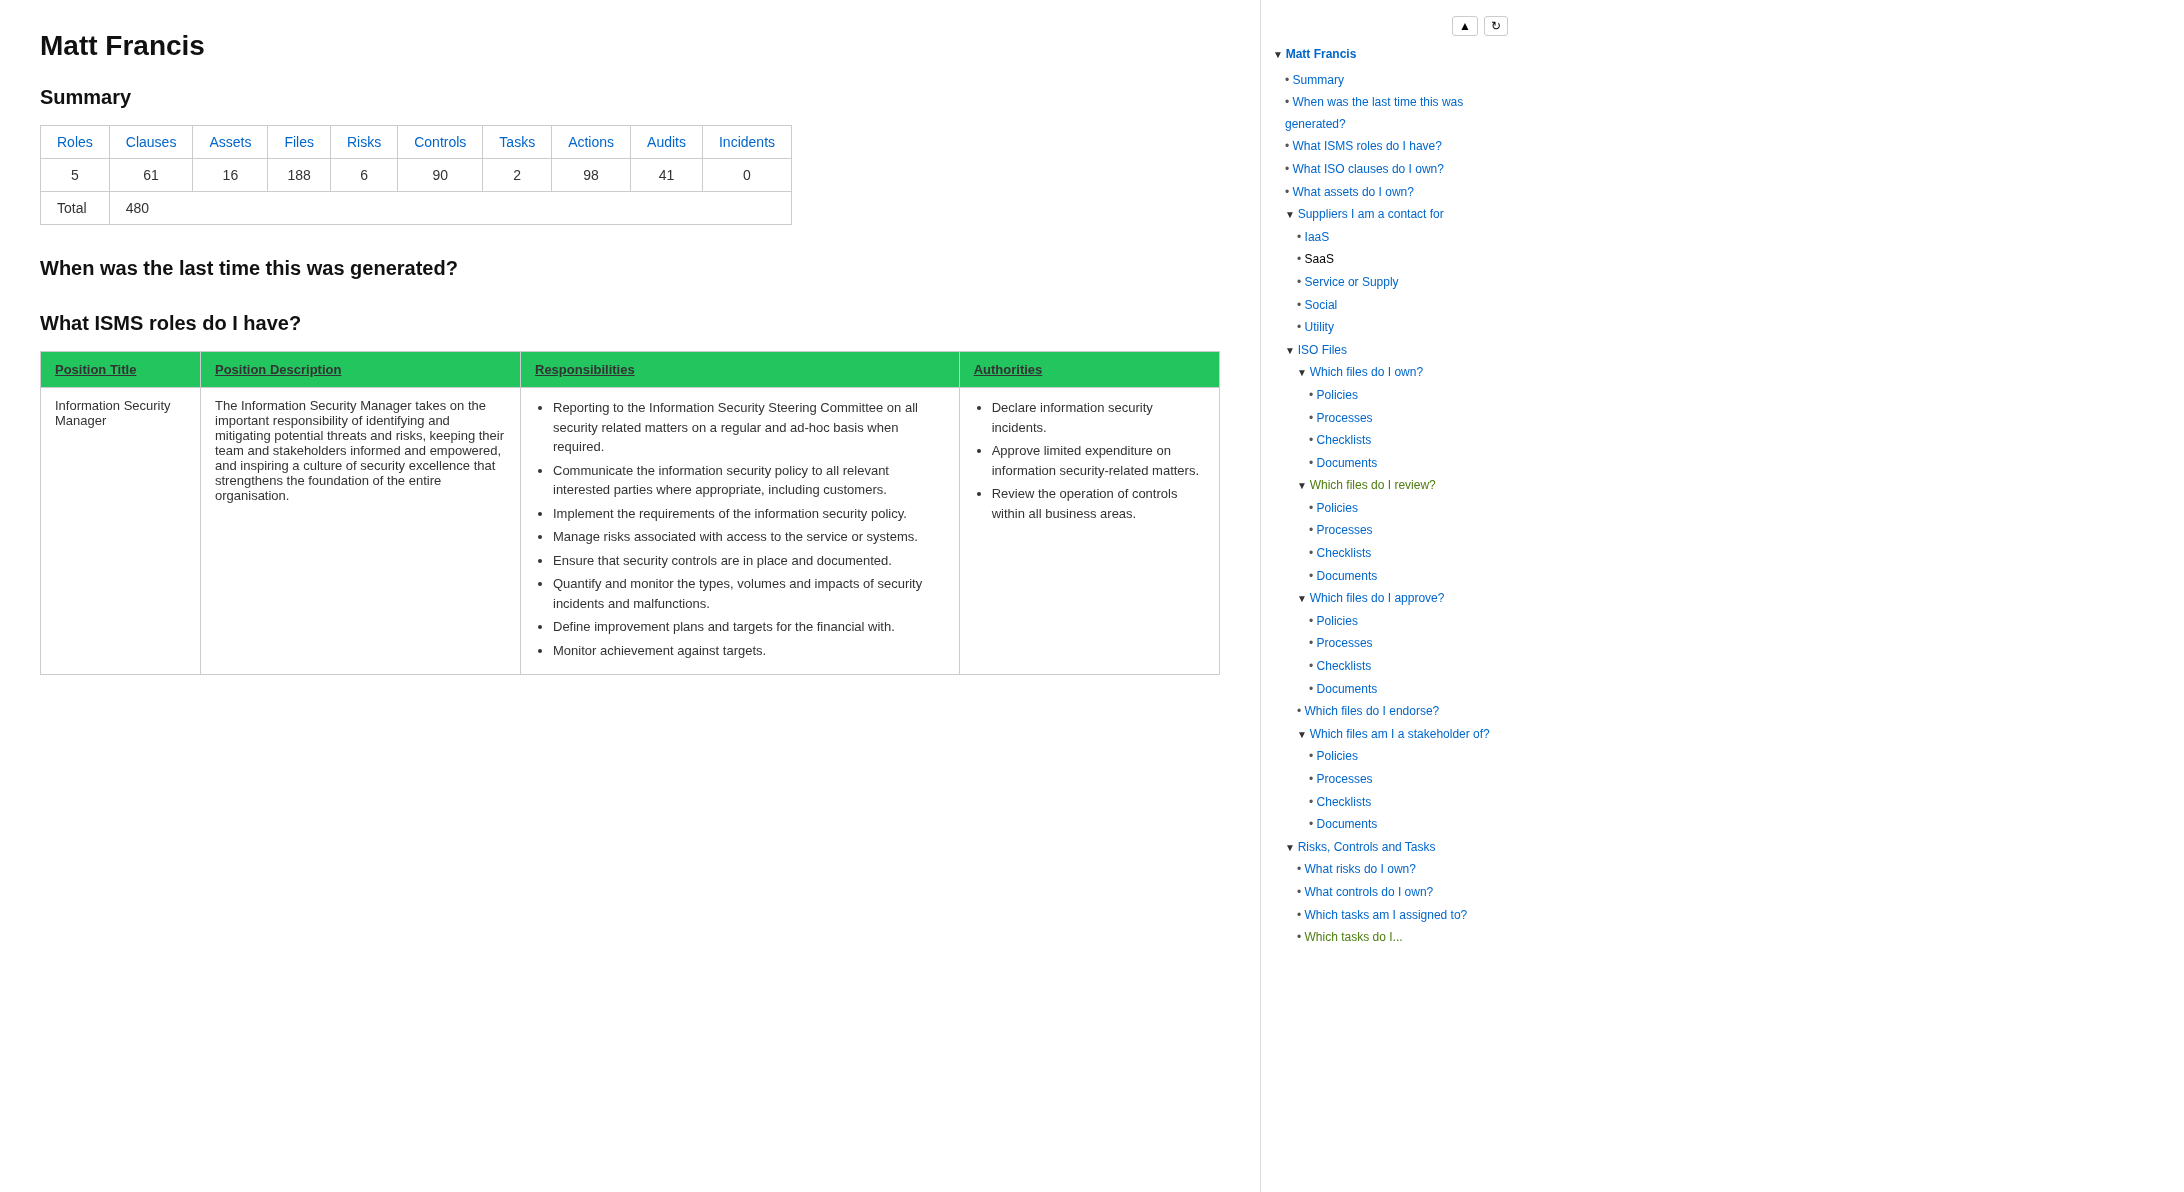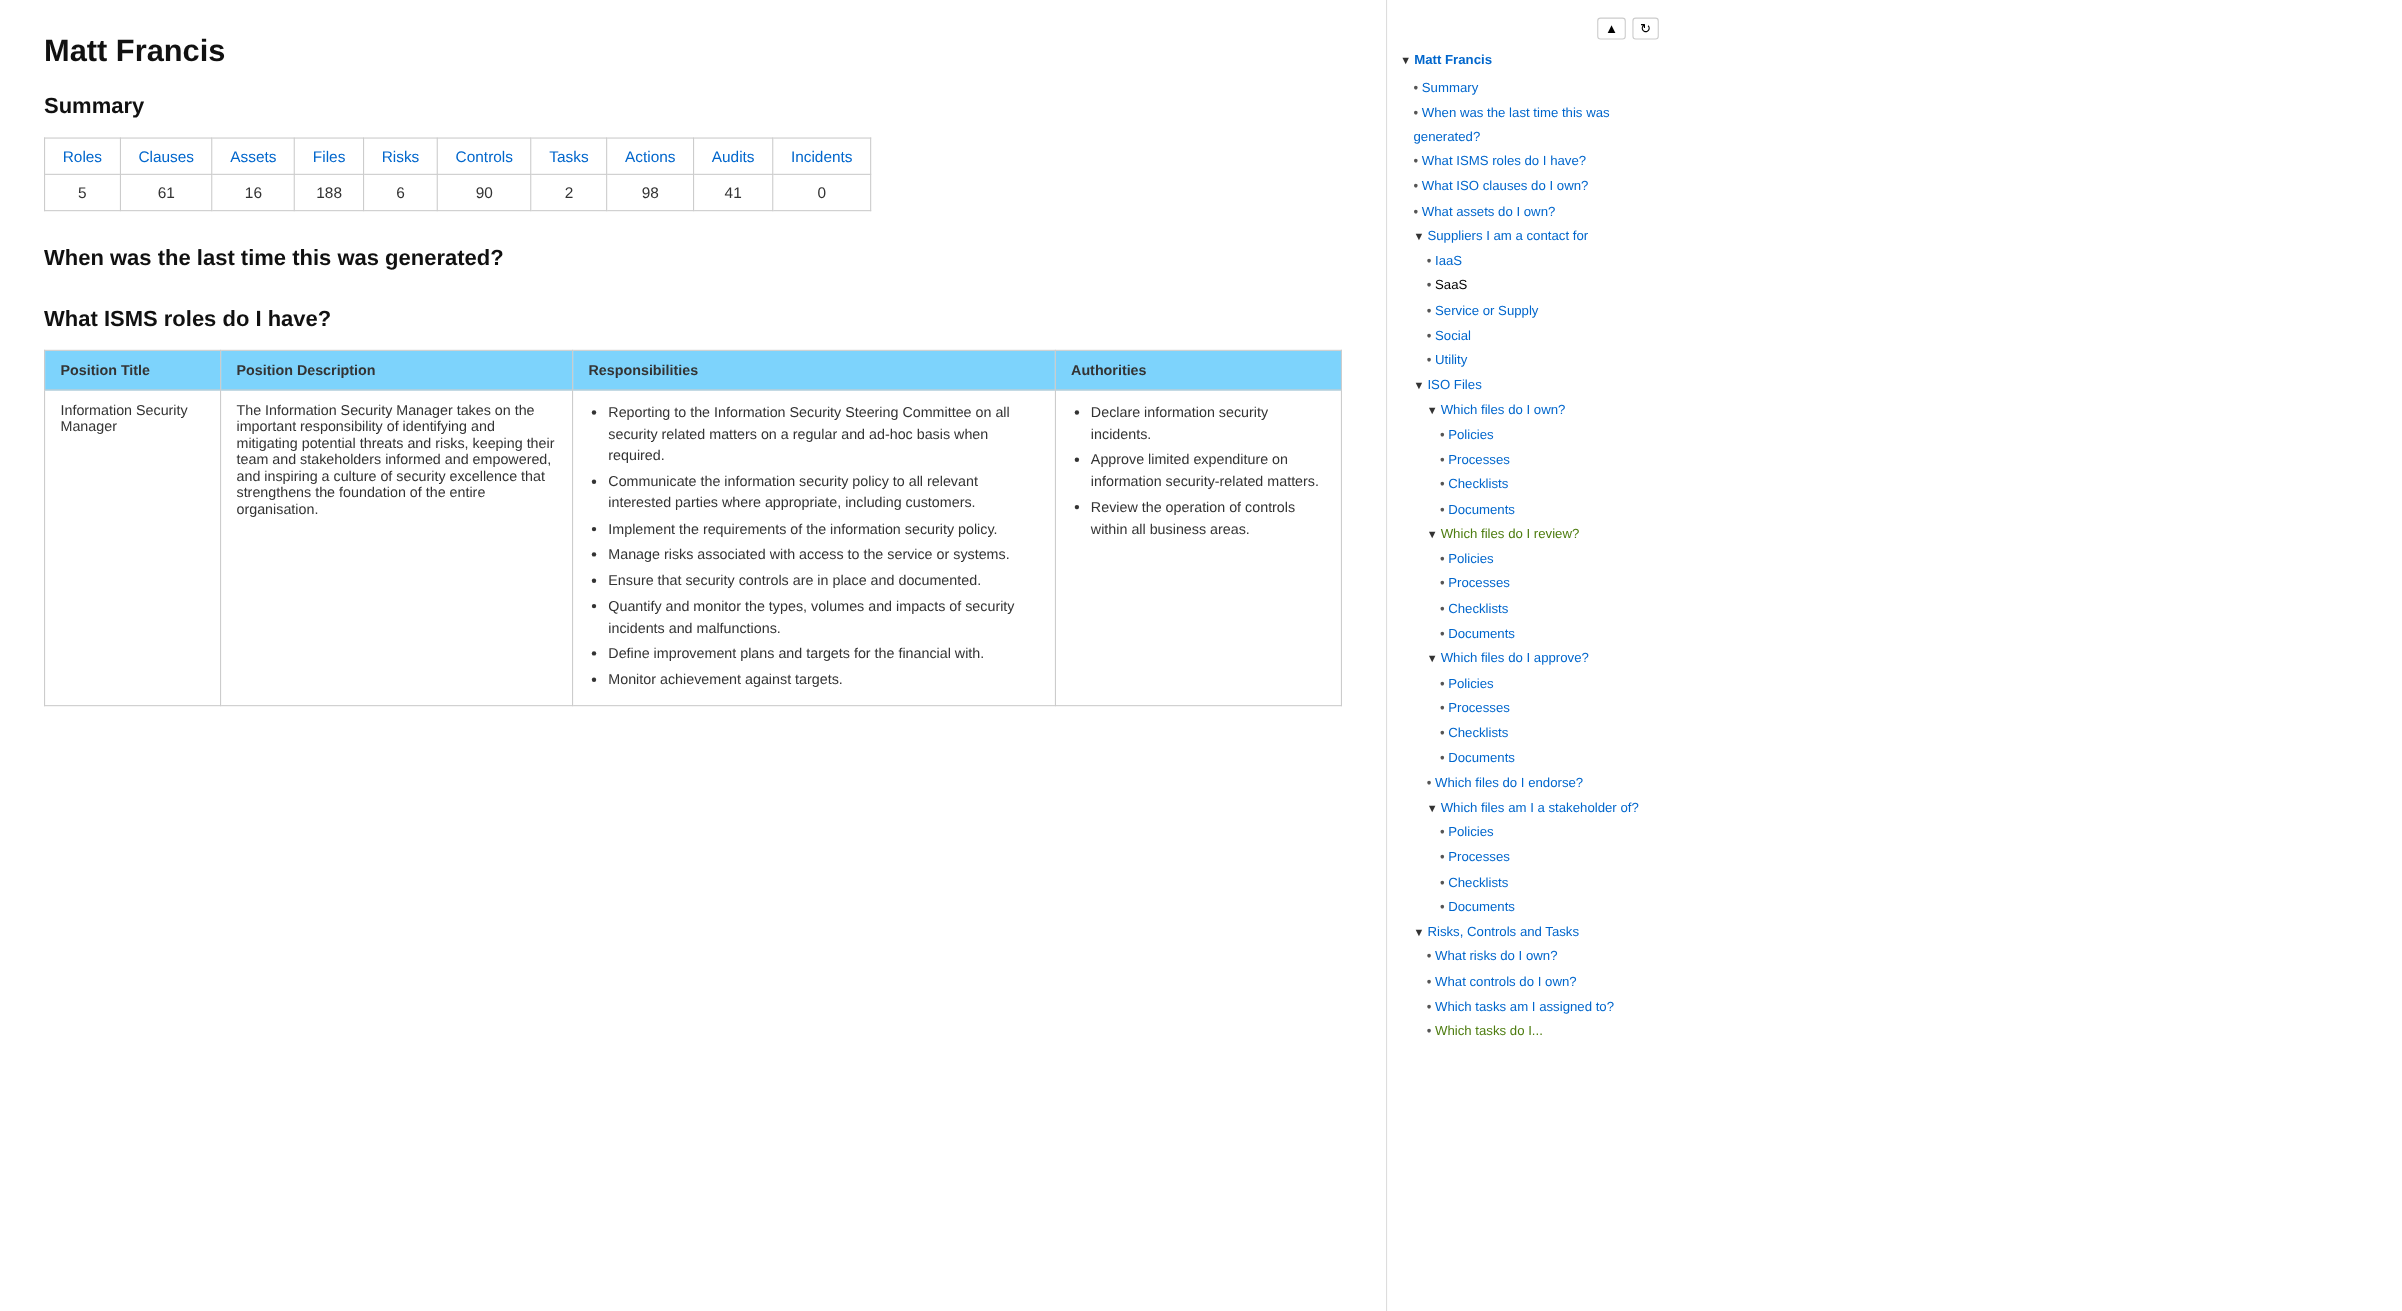--- a/index.html
+++ b/index.html
@@ -76,23 +76,24 @@
     .roles-table {
       border-collapse: collapse;
       width: 100%;
       border: 1px solid #ccc;
     }
 
     .roles-table th {
       border: 1px solid #ccc;
       padding: 10px 14px;
       text-align: left;
-      background: #7dd3fc;
+      background: #22c55e;
       font-weight: bold;
       font-size: 13px;
+      text-decoration: underline;
     }
 
     .roles-table td {
       border: 1px solid #ccc;
       padding: 10px 14px;
       vertical-align: top;
       font-size: 13px;
     }
 
     .roles-table ul {
@@ -166,20 +167,24 @@
             <td>61</td>
             <td>16</td>
             <td>188</td>
             <td>6</td>
             <td>90</td>
             <td>2</td>
             <td>98</td>
             <td>41</td>
             <td>0</td>
           </tr>
+        <tr class="total-row">
+          <td>Total</td>
+          <td colspan="9">480</td>
+        </tr>
       </tbody>
     </table>
   </div>
 
   <div class="generated-section">
     <h2>When was the last time this was generated?</h2>
   </div>
 
   <div class="roles-section">
     <h2>What ISMS roles do I have?</h2>

